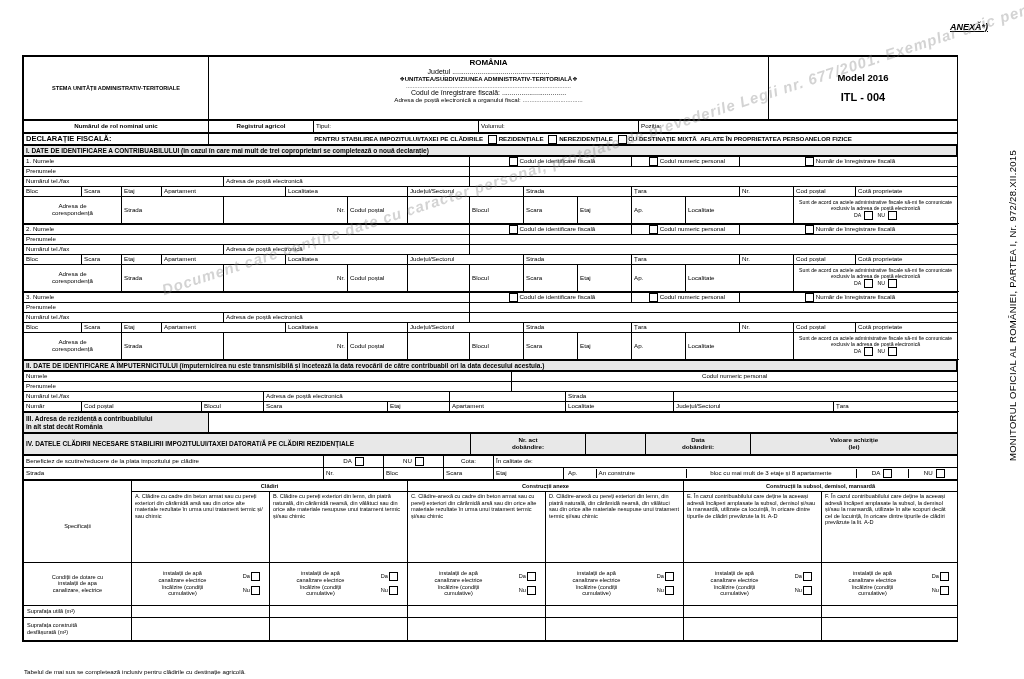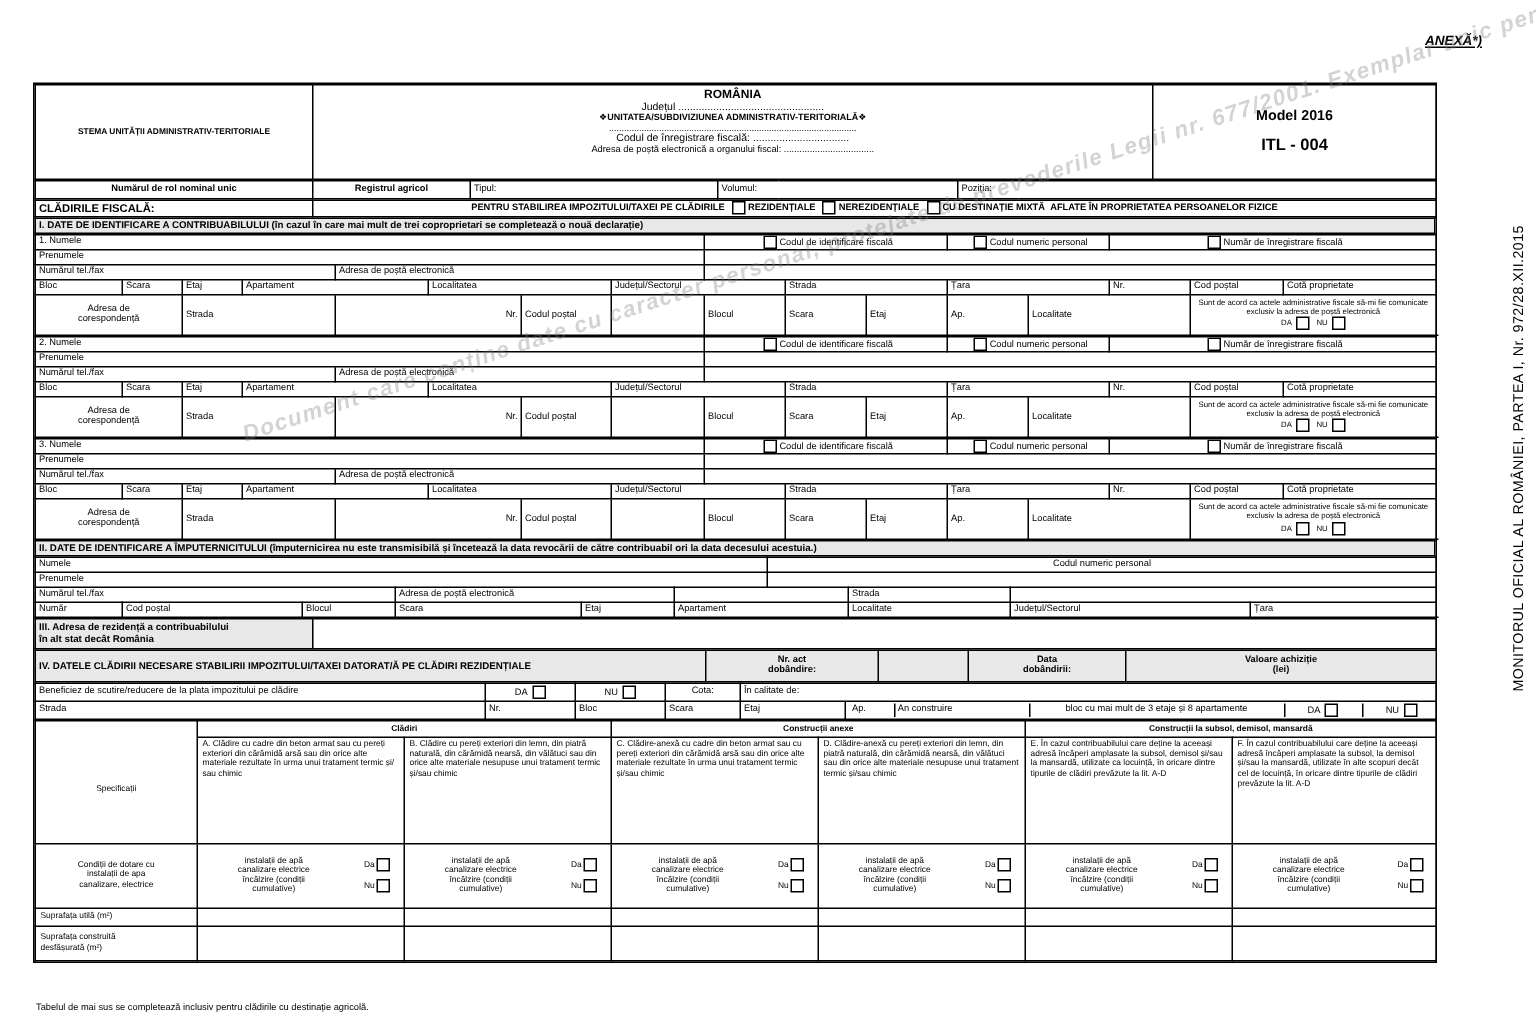--- a/index.html
+++ b/index.html
@@ -136,21 +136,21 @@
     </tbody>
       </table>
 
     <table>
       <colgroup>
           <col style="width:185px">
           <col style="width:749px">
         </colgroup>
       <tbody>
           <tr class="h11">
-        <td class="b" style="font-size:7.5px">CLĂDIRILE FISCALĂ:</td>
+        <td class="b" style="font-size:7.5px">DECLARAȚIE FISCALĂ:</td>
         <td class="c b">
           <span>PENTRU STABILIREA IMPOZITULUI/TAXEI PE CLĂDIRILE</span>
           <span class="chk"></span>
           <span>REZIDENȚIALE</span>
           <span class="chk"></span>
           <span>NEREZIDENȚIALE</span>
           <span class="chk"></span>
           <span>CU DESTINAȚIE MIXTĂ</span>
           &nbsp;<span>AFLATE ÎN PROPRIETATEA PERSOANELOR FIZICE</span>
         </td>

